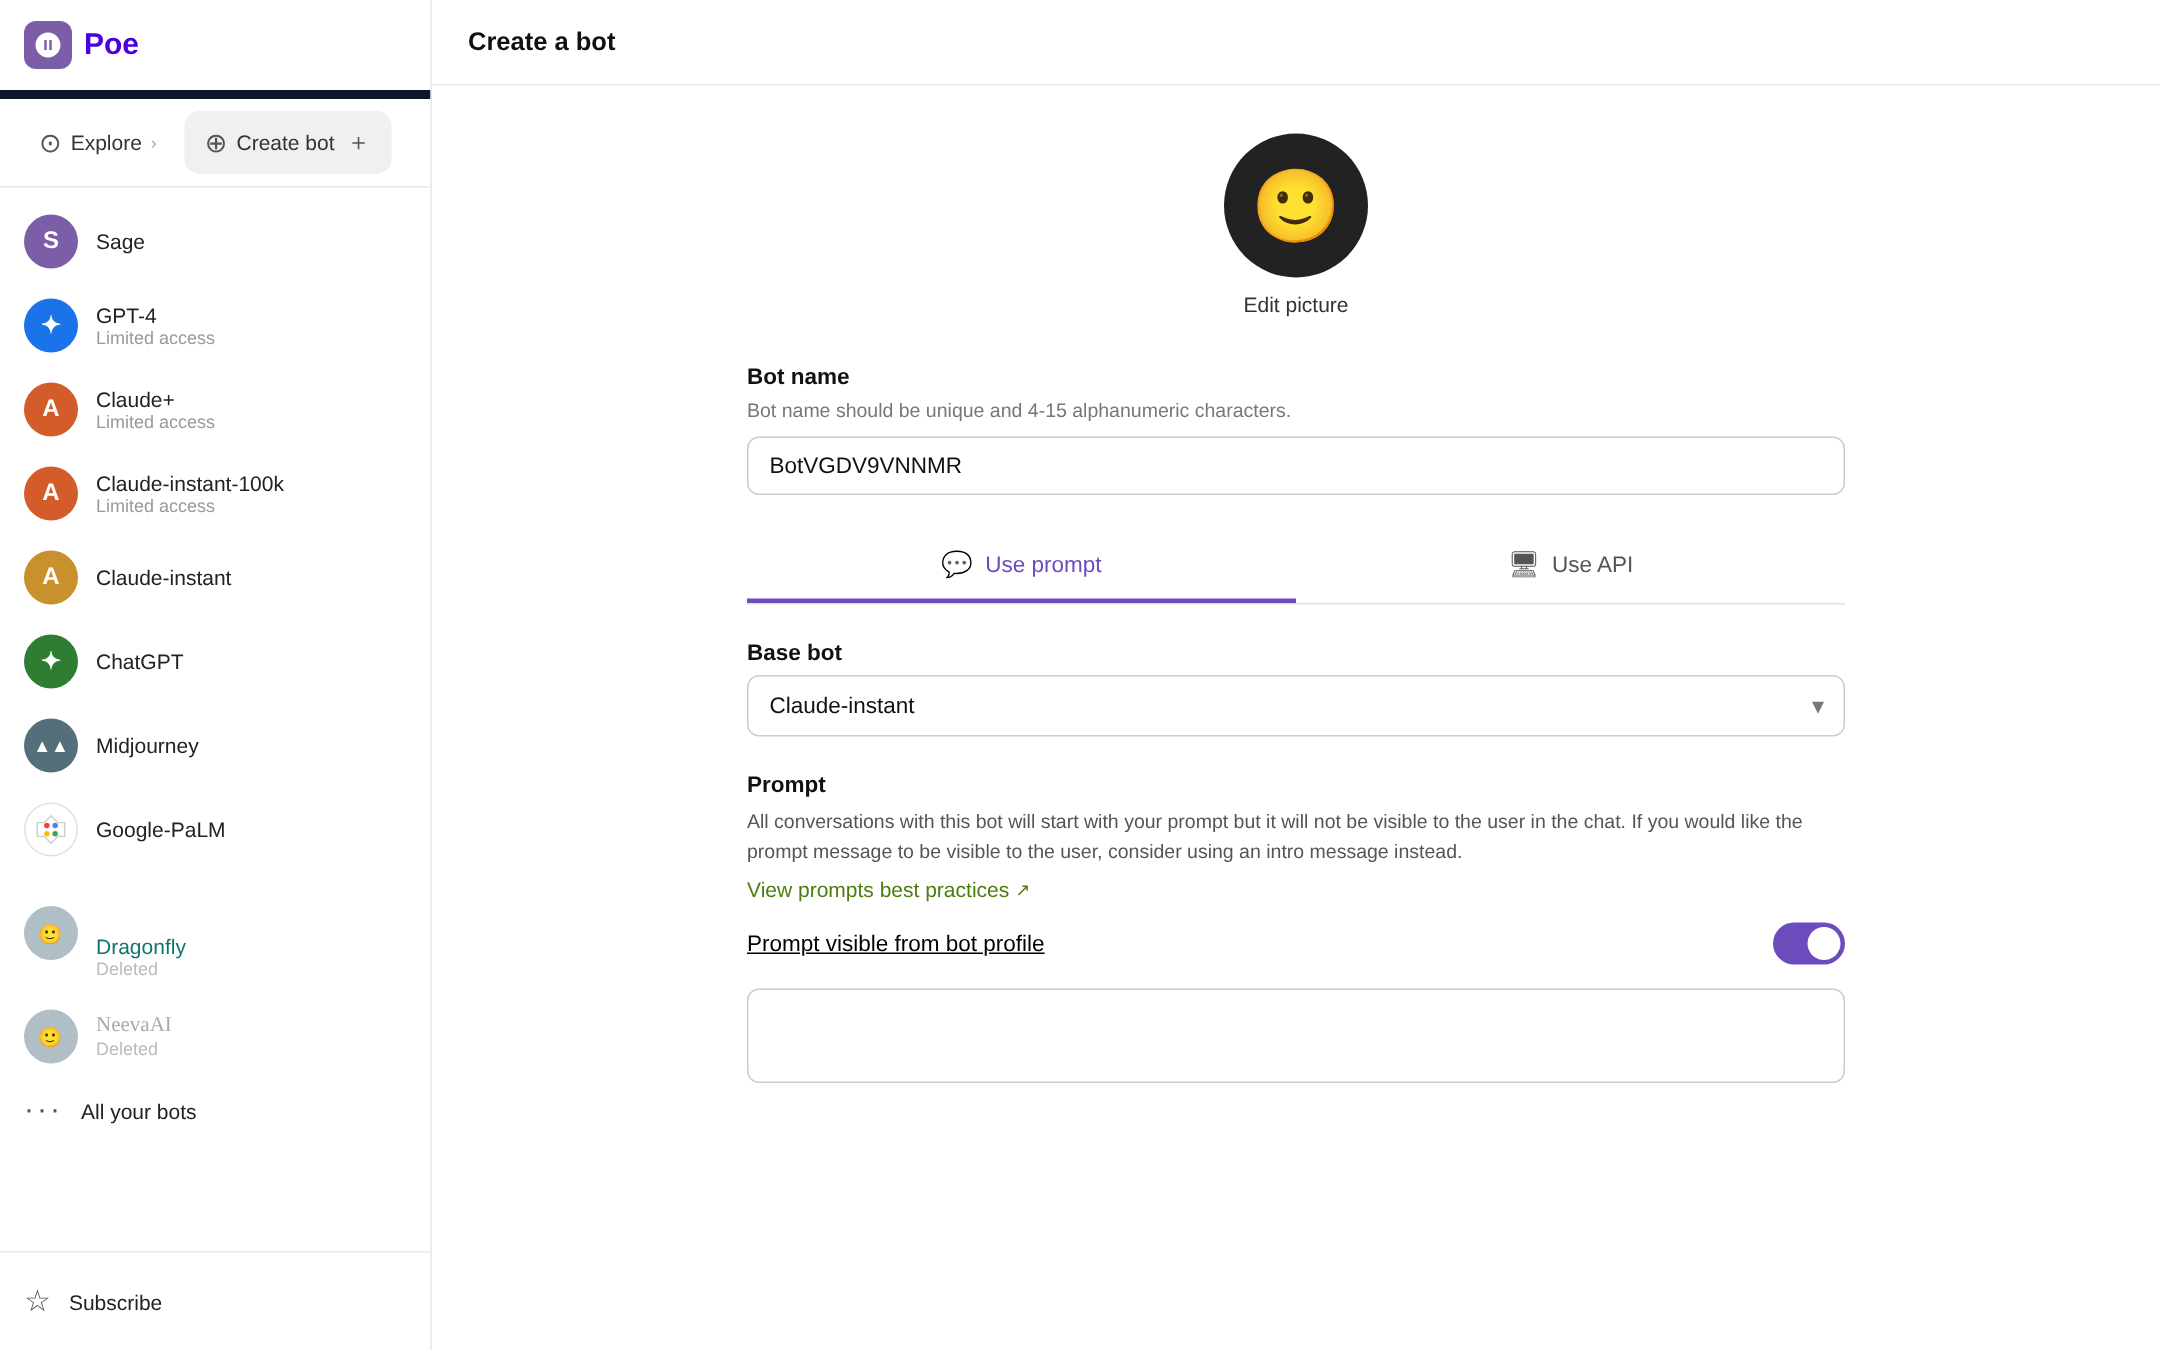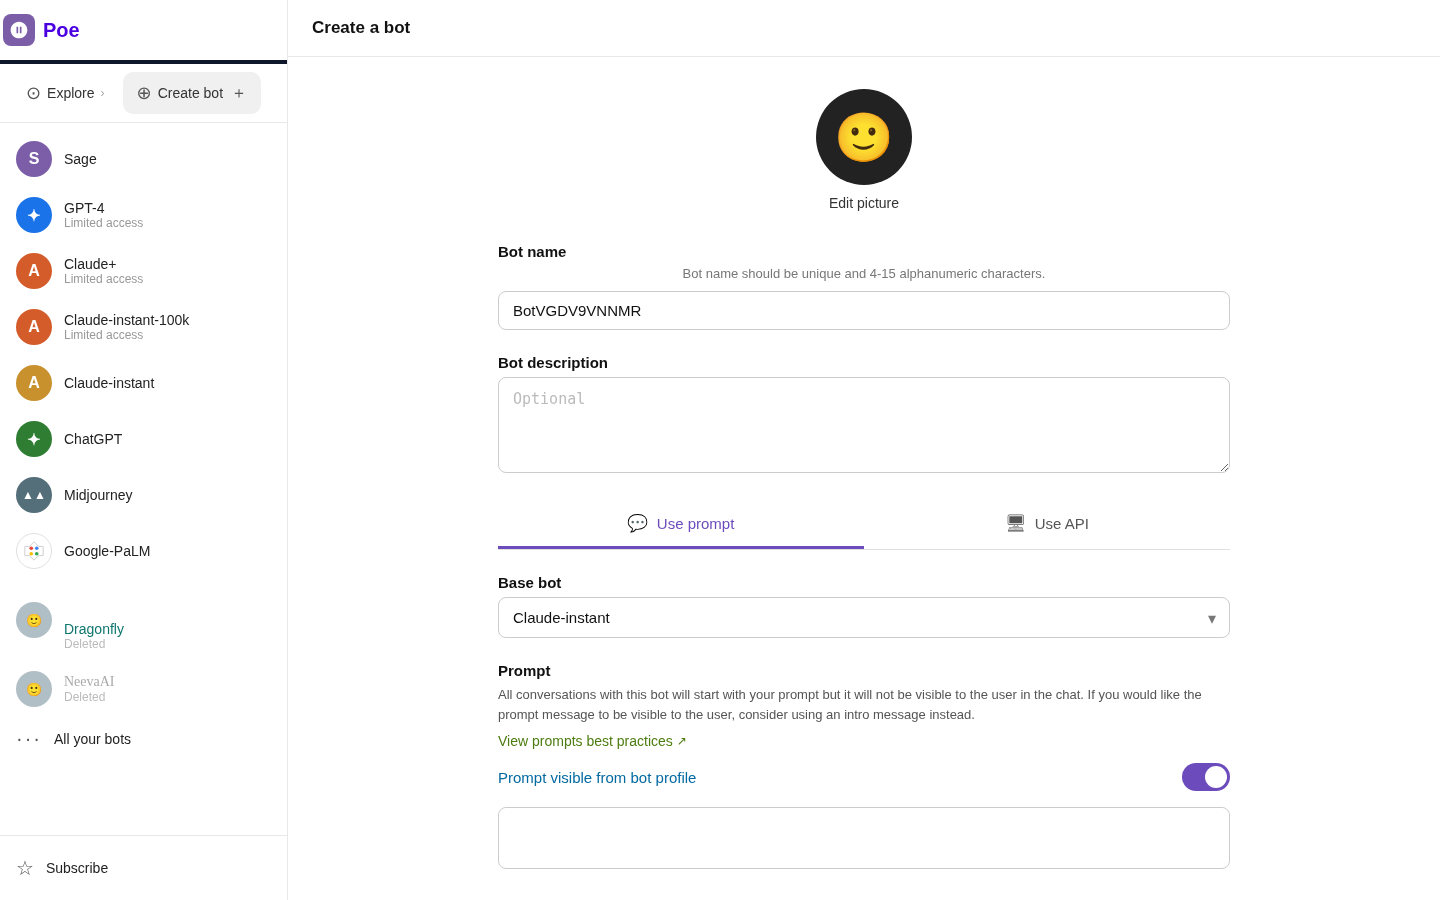--- a/index.html
+++ b/index.html
@@ -12,22 +12,22 @@
       background: #fff;
       border-right: 1px solid #e8e8e8;
       display: flex;
       flex-direction: column;
       height: 900px;
       overflow-y: auto;
     }
     .sidebar-top {
       display: flex;
       align-items: center;
-      padding: 14px 3px;
-      border-bottom: 4px solid #0f172a;
+      padding: 14px 16px;
+      border-bottom: 6px solid #0f172a;
     }
     .logo-area {
       display: flex;
       align-items: center;
       gap: 8px;
       cursor: pointer;
     }
     .logo-icon {
       width: 32px; height: 32px;
       background: #7b5ea7;
@@ -151,21 +151,20 @@
     .form-section {
       margin-bottom: 24px;
     }
     .form-label {
       font-size: 15px; font-weight: 600; color: #111;
       margin-bottom: 6px;
     }
     .form-hint {
       font-size: 13px; color: #777;
       margin-bottom: 10px;
-      text-align: center;
     }
     .form-input {
       width: 100%;
       border: 1px solid #ccc;
       border-radius: 8px;
       padding: 10px 14px;
       font-size: 15px;
       color: #111;
       outline: none;
     }
@@ -249,21 +248,21 @@
       margin-bottom: 14px;
     }
 
     
     .toggle-row {
       display: flex;
       align-items: center;
       justify-content: space-between;
       margin-bottom: 16px;
     }
-    .toggle-label { font-size: 15px; color: #0369a1; }
+    .toggle-label { font-size: 15px; color: #000000; text-decoration: underline; }
     .toggle {
       width: 48px; height: 28px;
       background: #6c4bbd;
       border-radius: 14px;
       position: relative;
       cursor: pointer;
     }
     .toggle::after {
       content: '';
       position: absolute;
@@ -421,24 +420,20 @@
       </div>
       <span class="edit-picture-label">Edit picture</span>
     </div>
 
     <div class="form-section">
       <div class="form-label">Bot name</div>
       <div class="form-hint">Bot name should be unique and 4-15 alphanumeric characters.</div>
       <input type="text" class="form-input" value="BotVGDV9VNNMR" style="">
     </div>
 
-    <div class="form-section">
-      <div class="form-label">Bot description</div>
-      <textarea class="form-textarea" placeholder="Optional" style=""></textarea>
-    </div>
 
     <div class="tabs-container">
       <div class="tab-item active">
         <span class="tab-icon">💬</span>
         <span>Use prompt</span>
       </div>
       <div class="tab-item">
         <span class="tab-icon">🖥</span>
         <span>Use API</span>
       </div>

